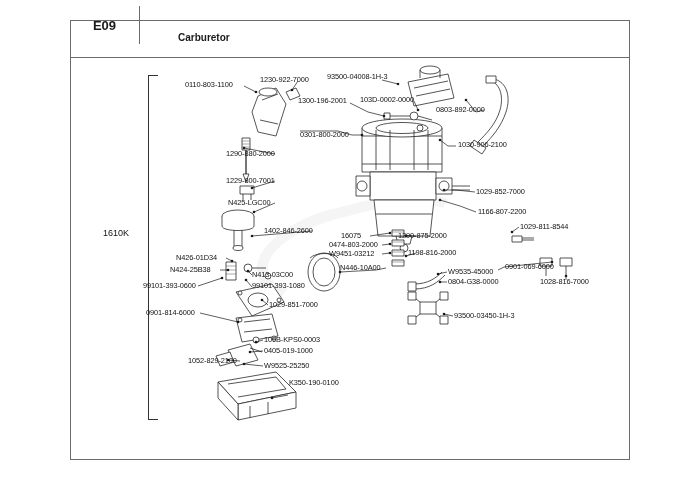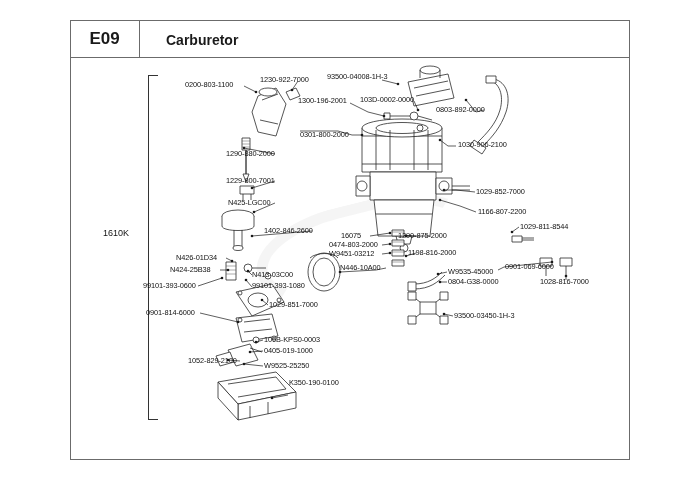--- a/index.html
+++ b/index.html
@@ -30,37 +30,37 @@
     left: 70px;
     top: 20px;
     width: 560px;
     height: 38px;
     border-bottom: 1px solid #6b6b6b;
     box-sizing: border-box;
   }
   .header-code-cell {
     position: absolute;
     left: 70px;
-    top: 20px;
+    top: 6px;
     width: 70px;
     height: 38px;
     border-right: 1px solid #6b6b6b;
     box-sizing: border-box;
     display: flex;
     align-items: center;
     justify-content: center;
-    font-size: 17px;
+    font-size: 13px;
     font-weight: bold;
     color: #1a1a1a;
   }
   .header-title {
     position: absolute;
-    left: 166px;
+    left: 178px;
     top: 32px;
-    font-size: 14px;
+    font-size: 10px;
     font-weight: bold;
     color: #1a1a1a;
   }
   .page-number {
     position: absolute;
     left: 0;
     top: 470px;
     width: 700px;
     text-align: center;
     font-size: 10px;
@@ -385,21 +385,21 @@
         <circle class="pt" cx="250" cy="352" r="1.3"></circle>
       <path class="ln" d="M240 361 L228 360"></path>
         <circle class="pt" cx="228" cy="360" r="1.3"></circle>
       <path class="ln" d="M263 366 L244 364"></path>
         <circle class="pt" cx="244" cy="364" r="1.3"></circle>
       <path class="ln" d="M288 395 L272 398"></path>
         <circle class="pt" cx="272" cy="398" r="1.3"></circle>
     </g>
   </svg>
 
-  <div class="lbl" style="left:185px;top:80px">0200-803-1100</div>
+  <div class="lbl" style="left:185px;top:80px">0110-803-1100</div>
   <div class="lbl" style="left:260px;top:75px">1230-922-7000</div>
   <div class="lbl" style="left:327px;top:72px">93500-04008-1H-3</div>
   <div class="lbl" style="left:298px;top:96px">1300-196-2001</div>
   <div class="lbl" style="left:360px;top:95px">103D-0002-0000</div>
   <div class="lbl" style="left:436px;top:105px">0803-892-0000</div>
   <div class="lbl" style="left:300px;top:130px">0301-800-2000</div>
   <div class="lbl" style="left:458px;top:140px">1030-906-2100</div>
   <div class="lbl" style="left:226px;top:149px">1290-880-2000</div>
   <div class="lbl" style="left:226px;top:176px">1229-800-7001</div>
   <div class="lbl" style="left:228px;top:198px">N425-LGC00</div>

